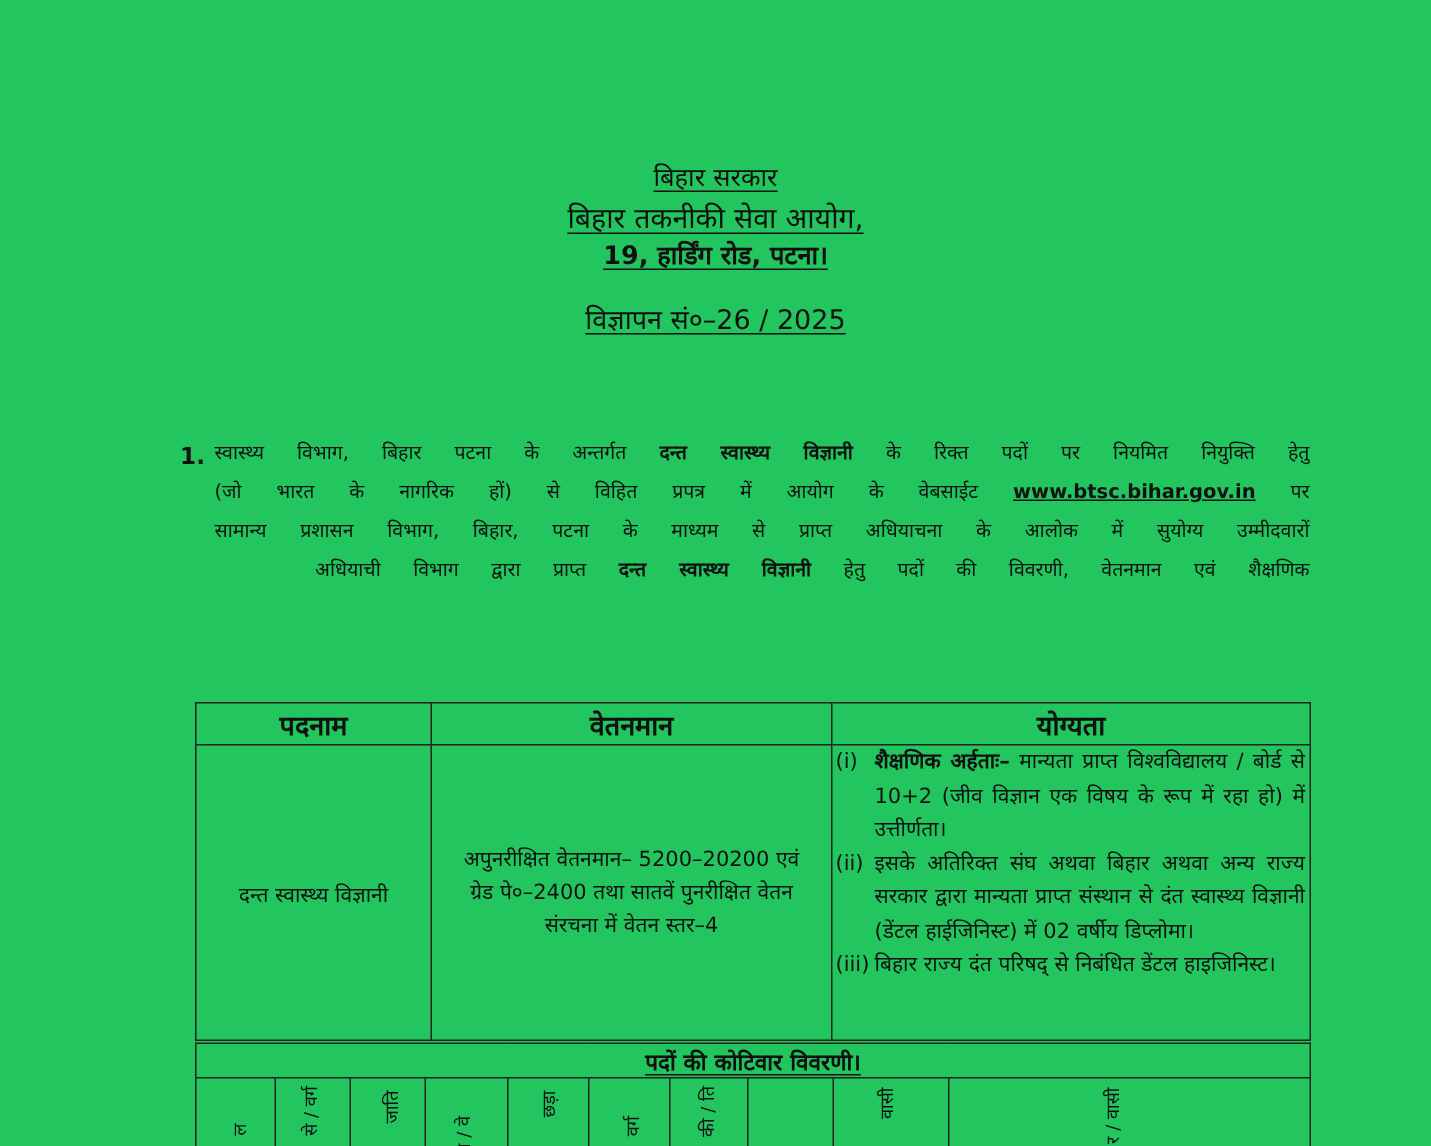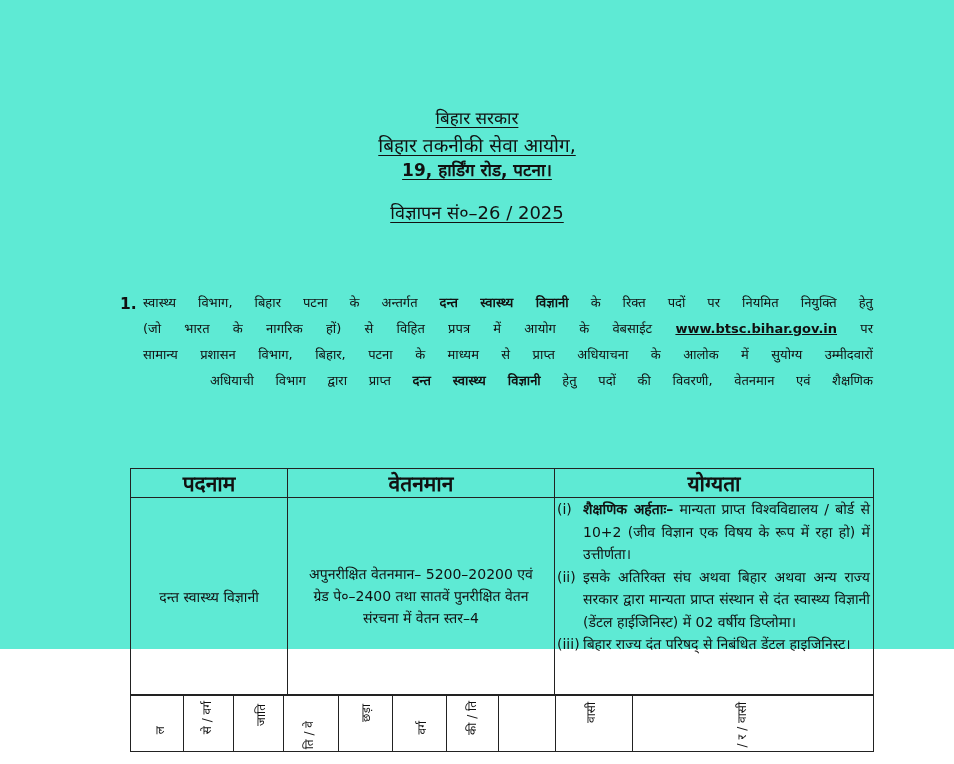--- a/index.html
+++ b/index.html
@@ -1,34 +1,34 @@
 <!DOCTYPE html>
 <html><head>
 <meta charset="utf-8">
 <style>
   html, body { margin: 0; padding: 0; background: #ffffff; }
   body { width: 954px; height: 764px; overflow: hidden; position: relative; font-family: "DejaVu Sans", "Liberation Sans", sans-serif; color: #111; }
-  .page { position: absolute; left: 0; top: 0; width: 954px; height: 649px; background: #5eead4; }
+  .page { position: absolute; left: 0; top: 0; width: 954px; height: 764px; background: #22c55e; }
   .center { position: absolute; left: 0; width: 954px; text-align: center; }
   .u { text-decoration: underline; text-underline-offset: 3px; }
   .h1 { top: 106px; font-size: 17px; }
   .h2 { top: 132px; font-size: 19px; }
   .h3 { top: 158px; font-size: 17px; font-weight: bold; }
   .h4 { top: 200px; font-size: 18px; font-weight: normal; }
   .h5 { top: 242px; font-size: 19px; }
   .para { position: absolute; left: 143px; width: 730px; font-size: 13px; line-height: 26px; text-align: justify; }
   .num { position: absolute; left: 120px; top: 295px; font-size: 15.5px; font-weight: bold; }
   b { font-weight: bold; }
   .line { display: block; text-align: justify; text-align-last: justify; white-space: nowrap; }
   .line.last { text-align-last: left; }
   .indent { padding-left: 67px; }
   table { border-collapse: collapse; position: absolute; }
   td, th { border: 1.3px solid #222; padding: 0; font-weight: normal; }
   .t1 { left: 130px; top: 468px; width: 744px; }
-  .t1 th { height: 27px; font-size: 21px; font-weight: bold; text-align: center; }
+  .t1 th { height: 27px; font-size: 18px; font-weight: bold; text-align: center; }
   .t1 td { height: 196px; font-size: 14px; vertical-align: middle; text-align: center; }
   .qual { text-align: left !important; vertical-align: top !important; padding: 0 3px 0 2px !important; line-height: 22.5px; font-size: 14px; }
   .qi { display: flex; }
   .qi .mk { width: 26px; flex: 0 0 26px; }
   .qi .tx { flex: 1; text-align: justify; }
   .pay { line-height: 22px; padding: 0 20px; }
   .t2 { left: 130px; top: 695px; width: 744px; }
   .t2 .cap { height: 22px; font-size: 15px; font-weight: bold; text-align: center; }
   .t2 .rot td { height: 55px; vertical-align: top; font-size: 12px; position: relative; overflow: hidden; }
   .rotxt { position: absolute; writing-mode: vertical-rl; transform: rotate(180deg); font-size: 12px; white-space: nowrap; }
@@ -90,20 +90,23 @@
           <span class="mk">(iii)</span>
           <span class="tx">बिहार राज्य दंत परिषद् से निबंधित डेंटल हाइजिनिस्ट।</span>
         </div>
       </td>
     </tr>
   </tbody>
     </table>
 
   <table class="t2">
     <tbody>
+        <tr>
+      <td class="cap" colspan="10"><span class="u">पदों की कोटिवार विवरणी।</span></td>
+    </tr>
     <tr class="rot">
       <td style="width:52px;">
             <span class="rotxt" style="left:20px;top:30px;">ल</span>
           </td>
       <td style="width:49px;">
             <span class="rotxt" style="left:14px;top:5px;">से / वर्ग</span>
           </td>
       <td style="width:49px;">
             <span class="rotxt" style="left:18px;top:8px;">जाति</span>
           </td>

